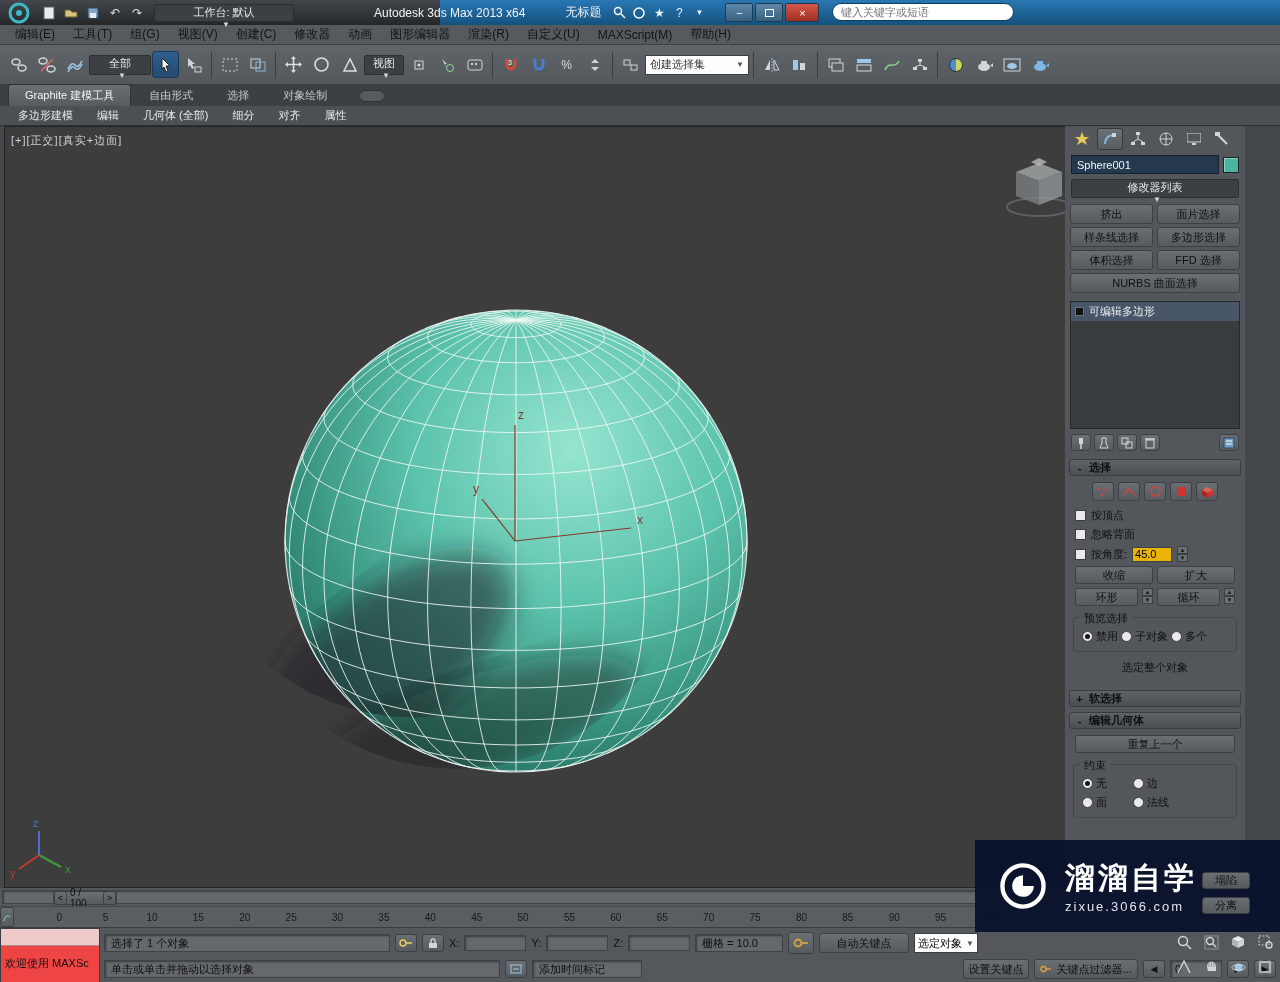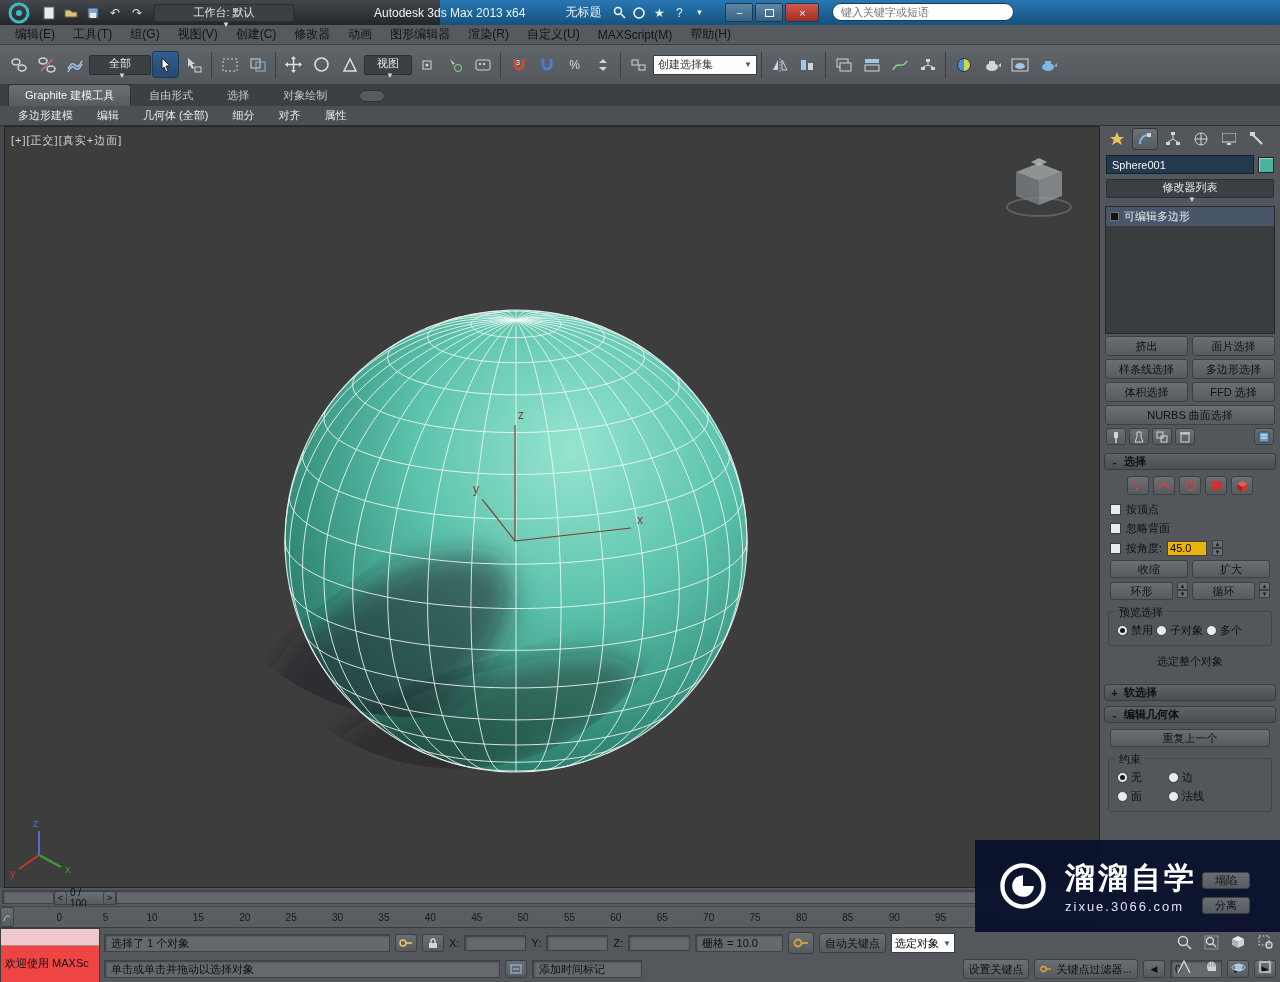--- a/index.html
+++ b/index.html
@@ -72,21 +72,21 @@
   .rpanel-btn { font-size:11px; color:#e6eaec; padding:2px 10px; border-radius:2px; }
 
   
   #viewport { position:absolute; left:4px; top:126px; width:1096px; height:762px;
               background:#3d3d3d; border:1px solid #222426; }
   #vp-label { position:absolute; left:6px; top:6px; font-size:11px; color:#cdd2d4; letter-spacing:1px; }
   #viewcube { position:absolute; right:20px; top:30px; opacity:.8; }
   #sphere-svg { position:absolute; left:0; top:0; }
 
   
-  #cpanel { position:absolute; left:1100px; top:126px; width:180px; height:804px; background:#53575b;
+  #cpanel { position:absolute; left:1065px; top:126px; width:180px; height:804px; background:#53575b;
             font-size:11px; color:#0e1114; }
   #cp-tabs { display:flex; align-items:center; height:26px; padding:0 4px; gap:2px; }
   .cp-tab { width:26px; height:22px; display:flex; align-items:center; justify-content:center; border-radius:3px; }
   .cp-tab.active { background:linear-gradient(#6c7175,#585d61); border:1px solid #35393c; }
   #name-row { display:flex; align-items:center; gap:4px; padding:3px 6px; }
   #obj-name { flex:1; height:19px; background:#24384e; border:1px solid #16222f; color:#f2f6f9;
               font-size:11px; display:flex; align-items:center; padding:0 5px; }
   #obj-color { width:16px; height:16px; background:#49b59e; border:1px solid #1f2326;
                box-shadow:inset 1px 1px 0 rgba(255,255,255,.4); }
   #modlist { height:19px; margin:2px 6px 6px; }
@@ -290,21 +290,21 @@
     <div class="tbtn">
         <svg width="17" height="17">
           <circle cx="8.5" cy="8.5" r="6.5" fill="none" stroke="#d9dee1" stroke-width="1.6"></circle>
         </svg>
       </div>
     <div class="tbtn">
         <svg width="16" height="16">
           <path d="M2 14 L14 14 L8 2 Z" fill="none" stroke="#d9dee1" stroke-width="1.5"></path>
         </svg>
       </div>
-    <div class="combo-dark" style="width:48px;height:20px">
+    <div class="combo-dark" style="width:40px;height:20px">
       <span>视图</span>
         <span class="caret">▼</span>
     </div>
     <div class="tbtn">
         <svg width="16" height="16">
           <rect x="4" y="4" width="8" height="8" fill="none" stroke="#cfd6da"></rect>
           <circle cx="8" cy="8" r="1.6" fill="#cfd6da"></circle>
         </svg>
       </div>
     <div class="tbtn">
@@ -571,37 +571,37 @@
     <div id="name-row">
       <div id="obj-name">Sphere001</div>
       <div id="obj-color"></div>
     </div>
 
     <div id="modlist" class="combo-dark">
       <span>修改器列表</span>
       <span class="caret">▼</span>
     </div>
 
-    <div id="stack-box">
-      <div class="stack-item">
-        <span class="stack-sq"></span>
-        <span>可编辑多边形</span>
-      </div>
-    </div>
-
     <div id="mod-grid">
 
     <div class="btn3d">挤出</div>
         <div class="btn3d">面片选择</div>
         <div class="btn3d">样条线选择</div>
         <div class="btn3d">多边形选择</div>
         <div class="btn3d">体积选择</div>
         <div class="btn3d">FFD 选择</div>
         <div class="btn3d">NURBS 曲面选择</div>
       </div>
+
+    <div id="stack-box">
+      <div class="stack-item">
+        <span class="stack-sq"></span>
+        <span>可编辑多边形</span>
+      </div>
+    </div>
 
     <div id="stack-tools">
       <div class="btn3d stool">
           <svg width="10" height="12">
             <rect x="3" y="1" width="4" height="6" fill="#cfd6da"></rect>
             <line x1="5" y1="7" x2="5" y2="12" stroke="#cfd6da" stroke-width="1.5"></line>
           </svg>
         </div>
       <div class="btn3d stool">
           <svg width="10" height="12">
@@ -831,21 +831,21 @@
       <input class="coord-in sunken" style="">
       <span class="coord-lbl">Z:</span>
       <input class="coord-in sunken" style="">
       <div class="sfield sunken" style="width:88px">栅格 = 10.0</div>
       <div class="pbtn btn3d" style="width:26px;height:22px">
           <svg width="16" height="10">
             <circle cx="5" cy="5" r="3.5" fill="none" stroke="#d9a23a" stroke-width="1.8"></circle>
             <line x1="8" y1="5" x2="15" y2="5" stroke="#d9a23a" stroke-width="1.8"></line>
           </svg>
         </div>
-      <div class="btn3d" style="width:67px;height:20px">自动关键点</div>
+      <div class="btn3d" style="width:90px;height:20px">自动关键点</div>
       <div style="width:64px;height:20px;background:#fdfdfd;border:1px solid #3a3e41;display:flex;align-items:center;justify-content:space-between;padding:0 3px;font-size:11px;overflow:hidden;white-space:nowrap">
         <span>选定对象</span>
           <span class="caret" style="color:#555">▼</span>
       </div>
     </div>
 
     <div class="srow" style="top:29px; width:1172px">
       <div class="sfield sunken" style="width:396px">单击或单击并拖动以选择对象</div>
       <div class="pbtn btn3d">
           <svg width="12" height="10">

